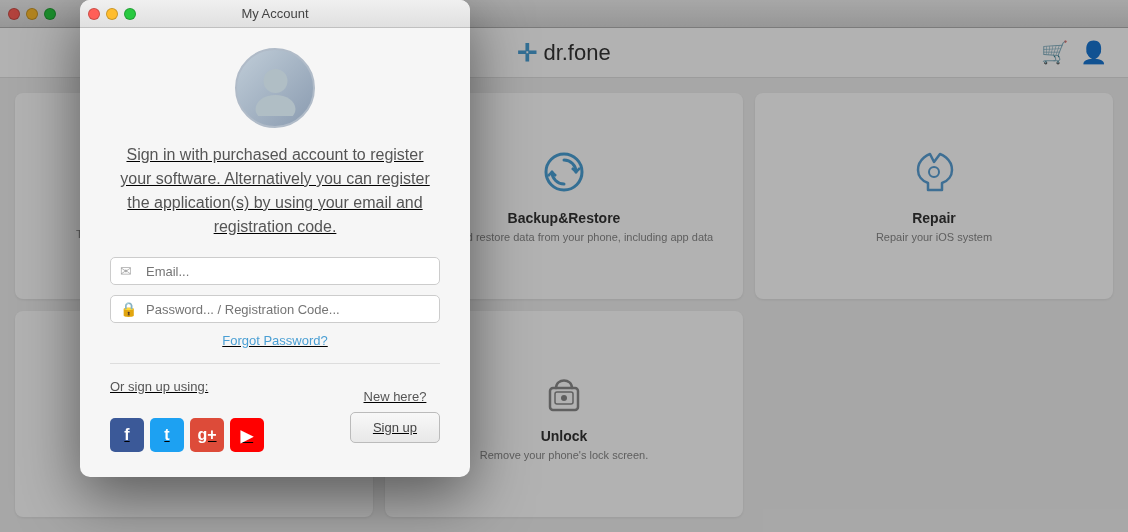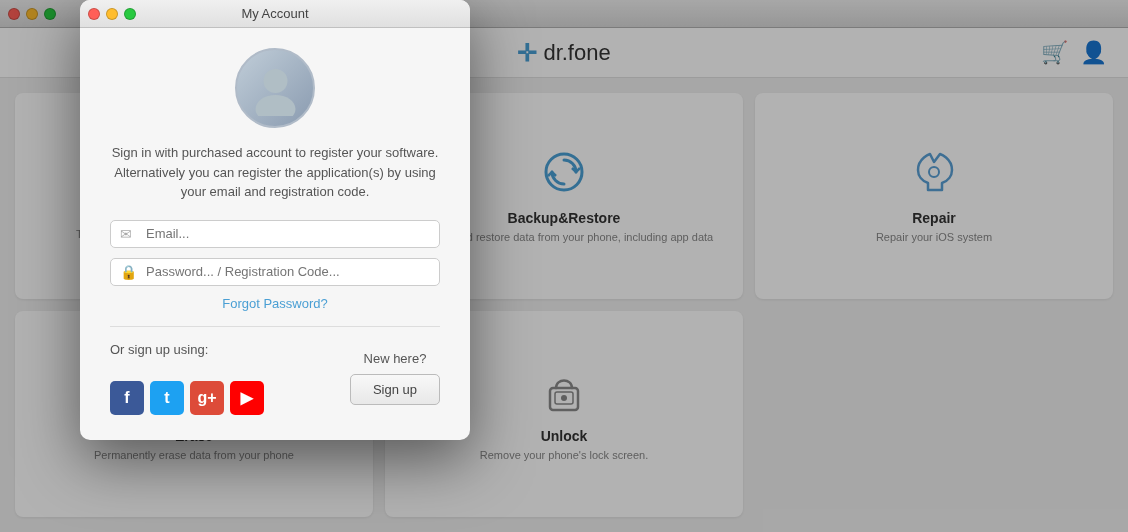--- a/index.html
+++ b/index.html
@@ -142,20 +142,21 @@
     .modal {
       background: #f6f6f6;
       border-radius: 10px;
       width: 390px;
       margin-top: 0;
       margin-left: 80px;
       box-shadow: 0 20px 60px rgba(0,0,0,0.5);
       overflow: hidden;
       position: relative;
       top: 0;
+      text-decoration: underline;
     }
 
     .modal-titlebar {
       background: linear-gradient(to bottom, #f0f0f0, #e0e0e0);
       height: 28px;
       display: flex;
       align-items: center;
       position: relative;
       border-bottom: 1px solid #c0c0c0;
     }
@@ -190,21 +191,21 @@
       justify-content: center;
       margin-bottom: 15px;
       border: 2px solid #b0bbc8;
     }
     .avatar svg {
       width: 55px;
       height: 55px;
     }
 
     .modal-desc {
-      font-size: 13px;
+      font-size: 16px;
       color: #555;
       text-align: center;
       line-height: 1.5;
       margin-bottom: 18px;
     }
 
     .form-group {
       width: 100%;
       margin-bottom: 10px;
       position: relative;

